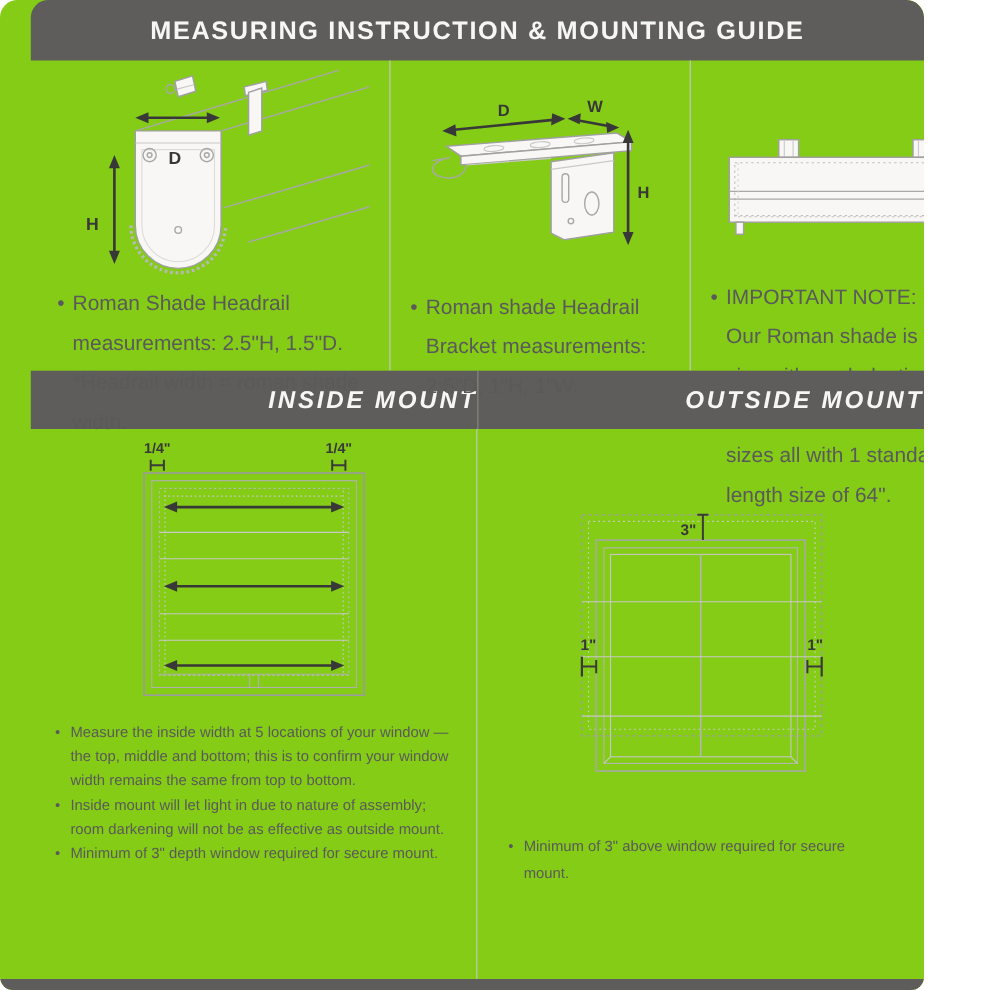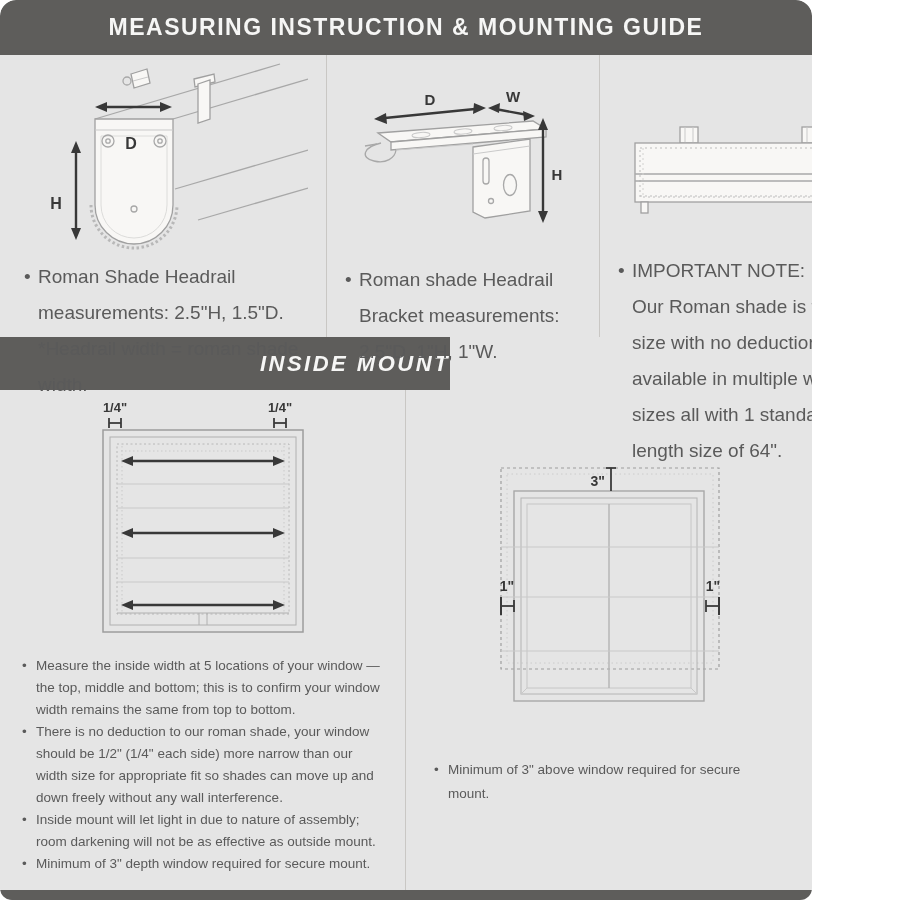--- a/index.html
+++ b/index.html
@@ -1,17 +1,17 @@
 <!DOCTYPE html>
 <html><head>
 <meta charset="utf-8">
 <style>
   html,body{margin:0;padding:0;background:#ffffff;}
   body{width:900px;height:900px;font-family:"Liberation Sans","DejaVu Sans",sans-serif;}
-  .page{position:relative;width:812px;height:900px;background:#e5e5e5;border-radius:16px 16px 12px 12px;overflow:hidden;}
+  .page{position:relative;width:812px;height:900px;background:#84cc16;border-radius:16px 16px 12px 12px;overflow:hidden;padding-left:28px;}
 
   
   .title-bar{height:55px;background:#5e5d5b;border-radius:16px 16px 0 0;display:flex;align-items:center;justify-content:center;}
   .title-bar h1{margin:0;color:#f6f6f5;font-size:23px;font-weight:bold;letter-spacing:1.5px;}
 
   
   .top-section{display:flex;height:282px;}
   .top-col{box-sizing:border-box;}
   .top-col.c1{width:327px;border-right:1px solid #c9c7c4;}
   .top-col.c2{width:273px;border-right:1px solid #c9c7c4;}
@@ -178,20 +178,23 @@
         <div class="bullet">IMPORTANT NOTE:</div>
         <div class="note-body">Our Roman shade is true to size with no deductions; available in multiple width sizes all with 1 standard length size of 64".</div>
       </div>
     </div>
   </div>
 
   <div class="mount-bars">
     <div class="mount-bar">
       <h2>INSIDE MOUNT</h2>
     </div>
+    <div class="mount-bar right">
+      <h2>OUTSIDE MOUNT</h2>
+    </div>
   </div>
 
   <div class="bottom-section">
 
     <div class="bottom-col left">
       <svg class="diag" width="230" height="245" viewBox="0 0 230 245">
         <text class="dimtxt" x="27" y="14" font-size="13" text-anchor="middle">1/4"</text>
         <text class="dimtxt" x="192" y="14" font-size="13" text-anchor="middle">1/4"</text>
         <g class="dim-thin">
           <line x1="21" y1="20" x2="21" y2="30"></line>
@@ -231,21 +234,20 @@
           <polygon class="head" points="33,207 45,202 45,212"></polygon>
             <polygon class="head" points="197,207 185,202 185,212"></polygon>
         </g>
 
         <line x1="29" y1="215" x2="201" y2="215" stroke="#b0b0b0" stroke-width="1"></line>
         <line x1="111" y1="215" x2="111" y2="227" stroke="#b0b0b0" stroke-width="1"></line>
         <line x1="119" y1="215" x2="119" y2="227" stroke="#b0b0b0" stroke-width="1"></line>
       </svg>
       <ul class="bullets bullets-inside">
         <li>Measure the inside width at 5 locations of your window —the top, middle and bottom; this is to confirm your window width remains the same from top to bottom.</li>
-        <li>There is no deduction to our roman shade, your window should be 1/2" (1/4" each side) more narrow than our width size for appropriate fit so shades can move up and down freely without any wall interference.</li>
         <li>Inside mount will let light in due to nature of assembly; room darkening will not be as effective as outside mount.</li>
         <li>Minimum of 3" depth window required for secure mount.</li>
       </ul>
     </div>
 
     <div class="bottom-col right">
       <svg class="diag" width="300" height="300" viewBox="0 0 300 300">
 
         <rect x="20" y="20" width="218" height="201" fill="none" stroke="#9e9e9e" stroke-width="1.2" stroke-dasharray="3 3"></rect>
         <rect x="26" y="26" width="206" height="189" fill="none" stroke="#cccccc" stroke-width="1" stroke-dasharray="1.5 3"></rect>

